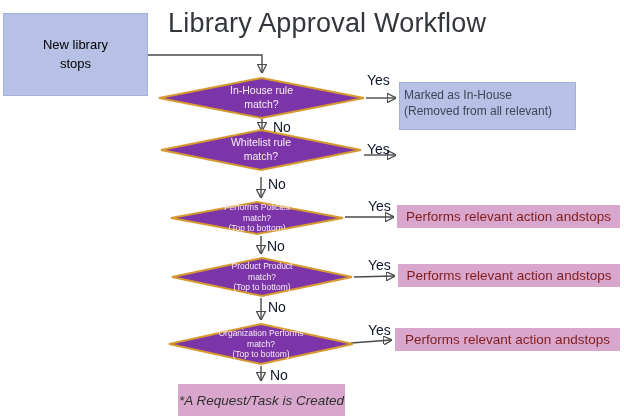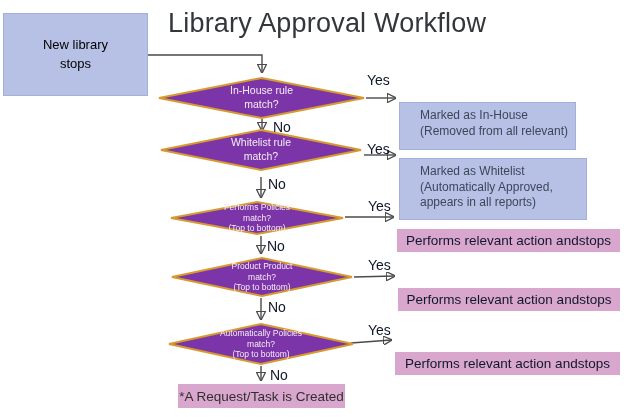--- a/index.html
+++ b/index.html
@@ -34,36 +34,36 @@
   .diamond polygon{fill:var(--diamond-fill);stroke:var(--diamond-border);stroke-width:2;}
   .diamond .label{
     position:absolute;inset:0;display:flex;flex-direction:column;
     align-items:center;justify-content:center;text-align:center;
     color:#f7ecf4;
   }
   .d-lg .label{font-size:10.5px;line-height:1.3;}
   .d-sm .label{font-size:8.5px;line-height:1.25;}
   .info{
     position:absolute;background:var(--info-box);border:1px solid var(--info-border);
-    box-sizing:border-box;padding:5px 20px;font-size:12px;line-height:1.3;
+    box-sizing:border-box;padding:5px 4px;font-size:12px;line-height:1.3;
     color:#3c4658;
-    margin-top:20px;
   }
   .info div{white-space:nowrap;}
   .action{
     position:absolute;background:var(--action-box);box-sizing:border-box;
     display:flex;align-items:center;justify-content:center;
-    font-size:13.5px;color:#0f172a;white-space:nowrap;margin-top:24px;
+    font-size:13.5px;color:#7f1d1d;white-space:nowrap;
   }
   .action .u{}
   .endbox{
-    position:absolute;left:178px;top:384px;width:167px;height:24px;
+    position:absolute;left:178px;top:384px;width:167px;height:32px;
     background:var(--action-box);box-sizing:border-box;display:flex;
     align-items:center;justify-content:center;font-size:13.5px;color:#2f2f2f;
     white-space:nowrap;
+    font-style:italic;
   }
   .yn{position:absolute;font-size:14px;color:#0f172a;white-space:nowrap;}
 </style>
 </head>
 <body>
 
 <div class="canvas">
 
   <div class="title">Library Approval Workflow</div>
 
@@ -131,21 +131,21 @@
       <div>match?</div>
       <div>(Top to bottom)</div>
     </div>
   </div>
 
   <div class="diamond d-sm" style="left:167px;top:323px;width:188px;height:42px;">
     <svg viewBox="0 0 188 42">
         <polygon points="94,1 186,21 94,41 2,21"></polygon>
       </svg>
     <div class="label">
-      <div>Automatically Policies</div>
+      <div>Organization Performs</div>
       <div>match?</div>
       <div>(Top to bottom)</div>
     </div>
   </div>
 
   <div class="yn" style="left:367px;top:72px;">Yes</div>
   <div class="yn" style="left:367px;top:141px;">Yes</div>
   <div class="yn" style="left:368px;top:198px;">Yes</div>
   <div class="yn" style="left:368px;top:257px;">Yes</div>
   <div class="yn" style="left:368px;top:322px;">Yes</div>
@@ -154,25 +154,20 @@
   <div class="yn" style="left:268px;top:176px;">No</div>
   <div class="yn" style="left:267px;top:238px;">No</div>
   <div class="yn" style="left:268px;top:299px;">No</div>
   <div class="yn" style="left:270px;top:367px;">No</div>
 
   <div class="info" style="left:399px;top:82px;width:177px;height:48px;">
     <div>Marked as In-House</div>
     <div>(Removed from all relevant)</div>
   </div>
 
-  <div class="info" style="left:399px;top:138px;width:188px;height:62px;">
-    <div>Marked as Whitelist</div>
-    <div>(Automatically Approved,</div>
-    <div>appears in all reports)</div>
-  </div>
 
   <div class="action" style="left:397px;top:205px;width:223px;height:23px;">
     <span>Performs relevant action and </span>
       <span class="u">stops</span>
   </div>
 
   <div class="action" style="left:398px;top:264px;width:222px;height:23px;">
     <span>Performs relevant action and </span>
       <span class="u">stops</span>
   </div>

